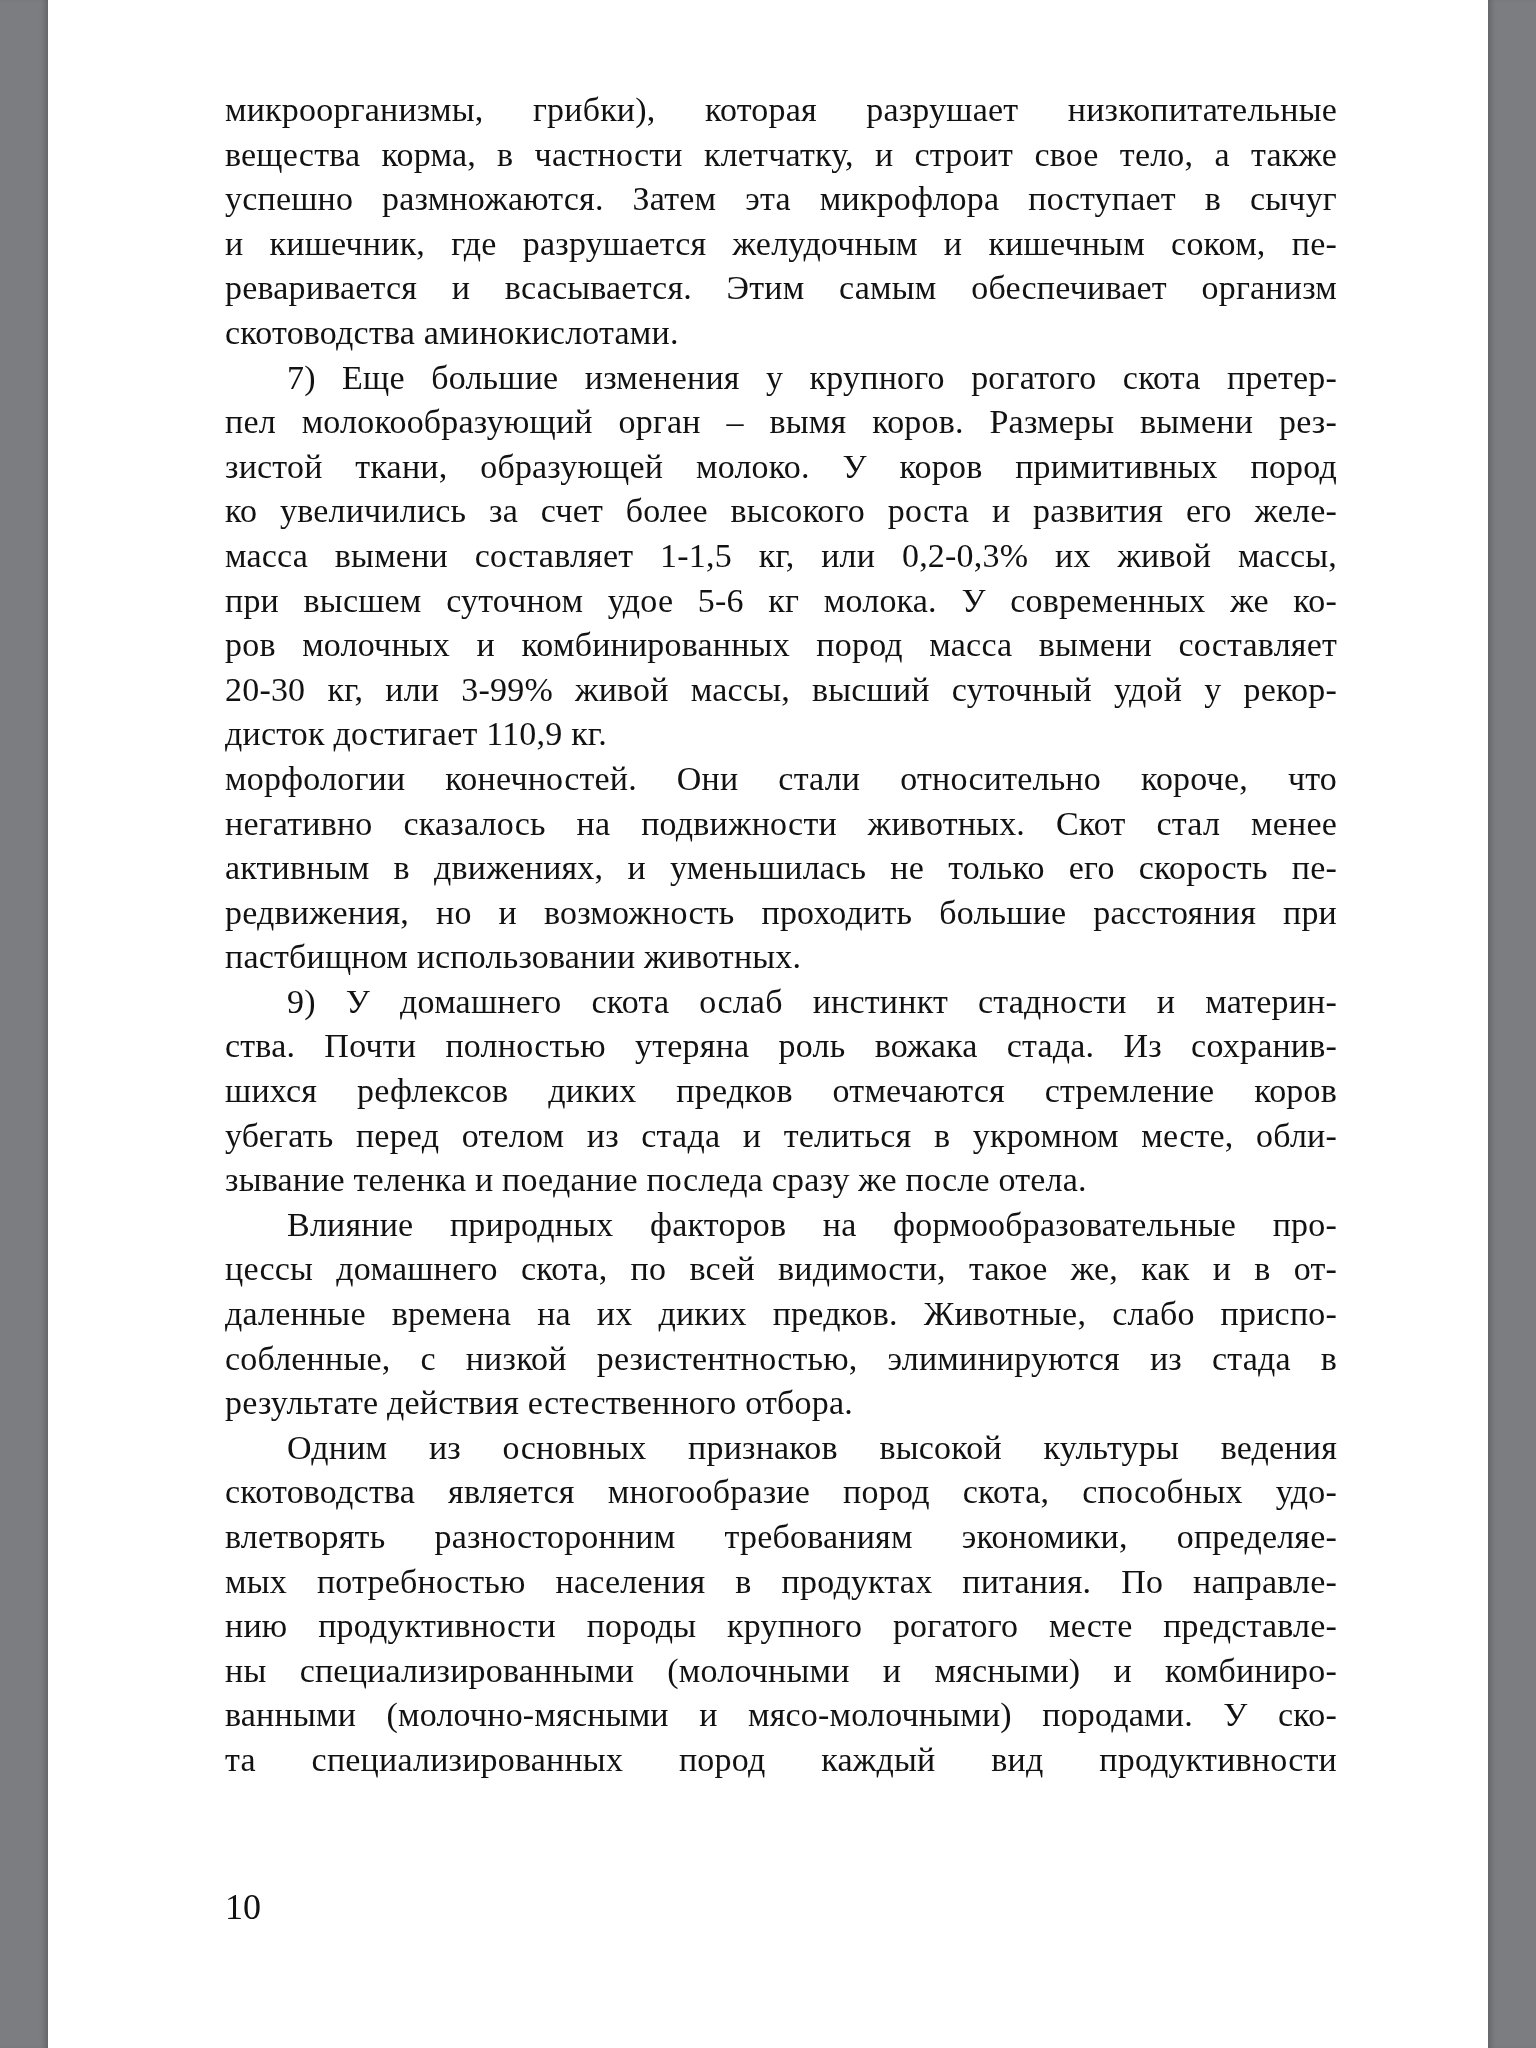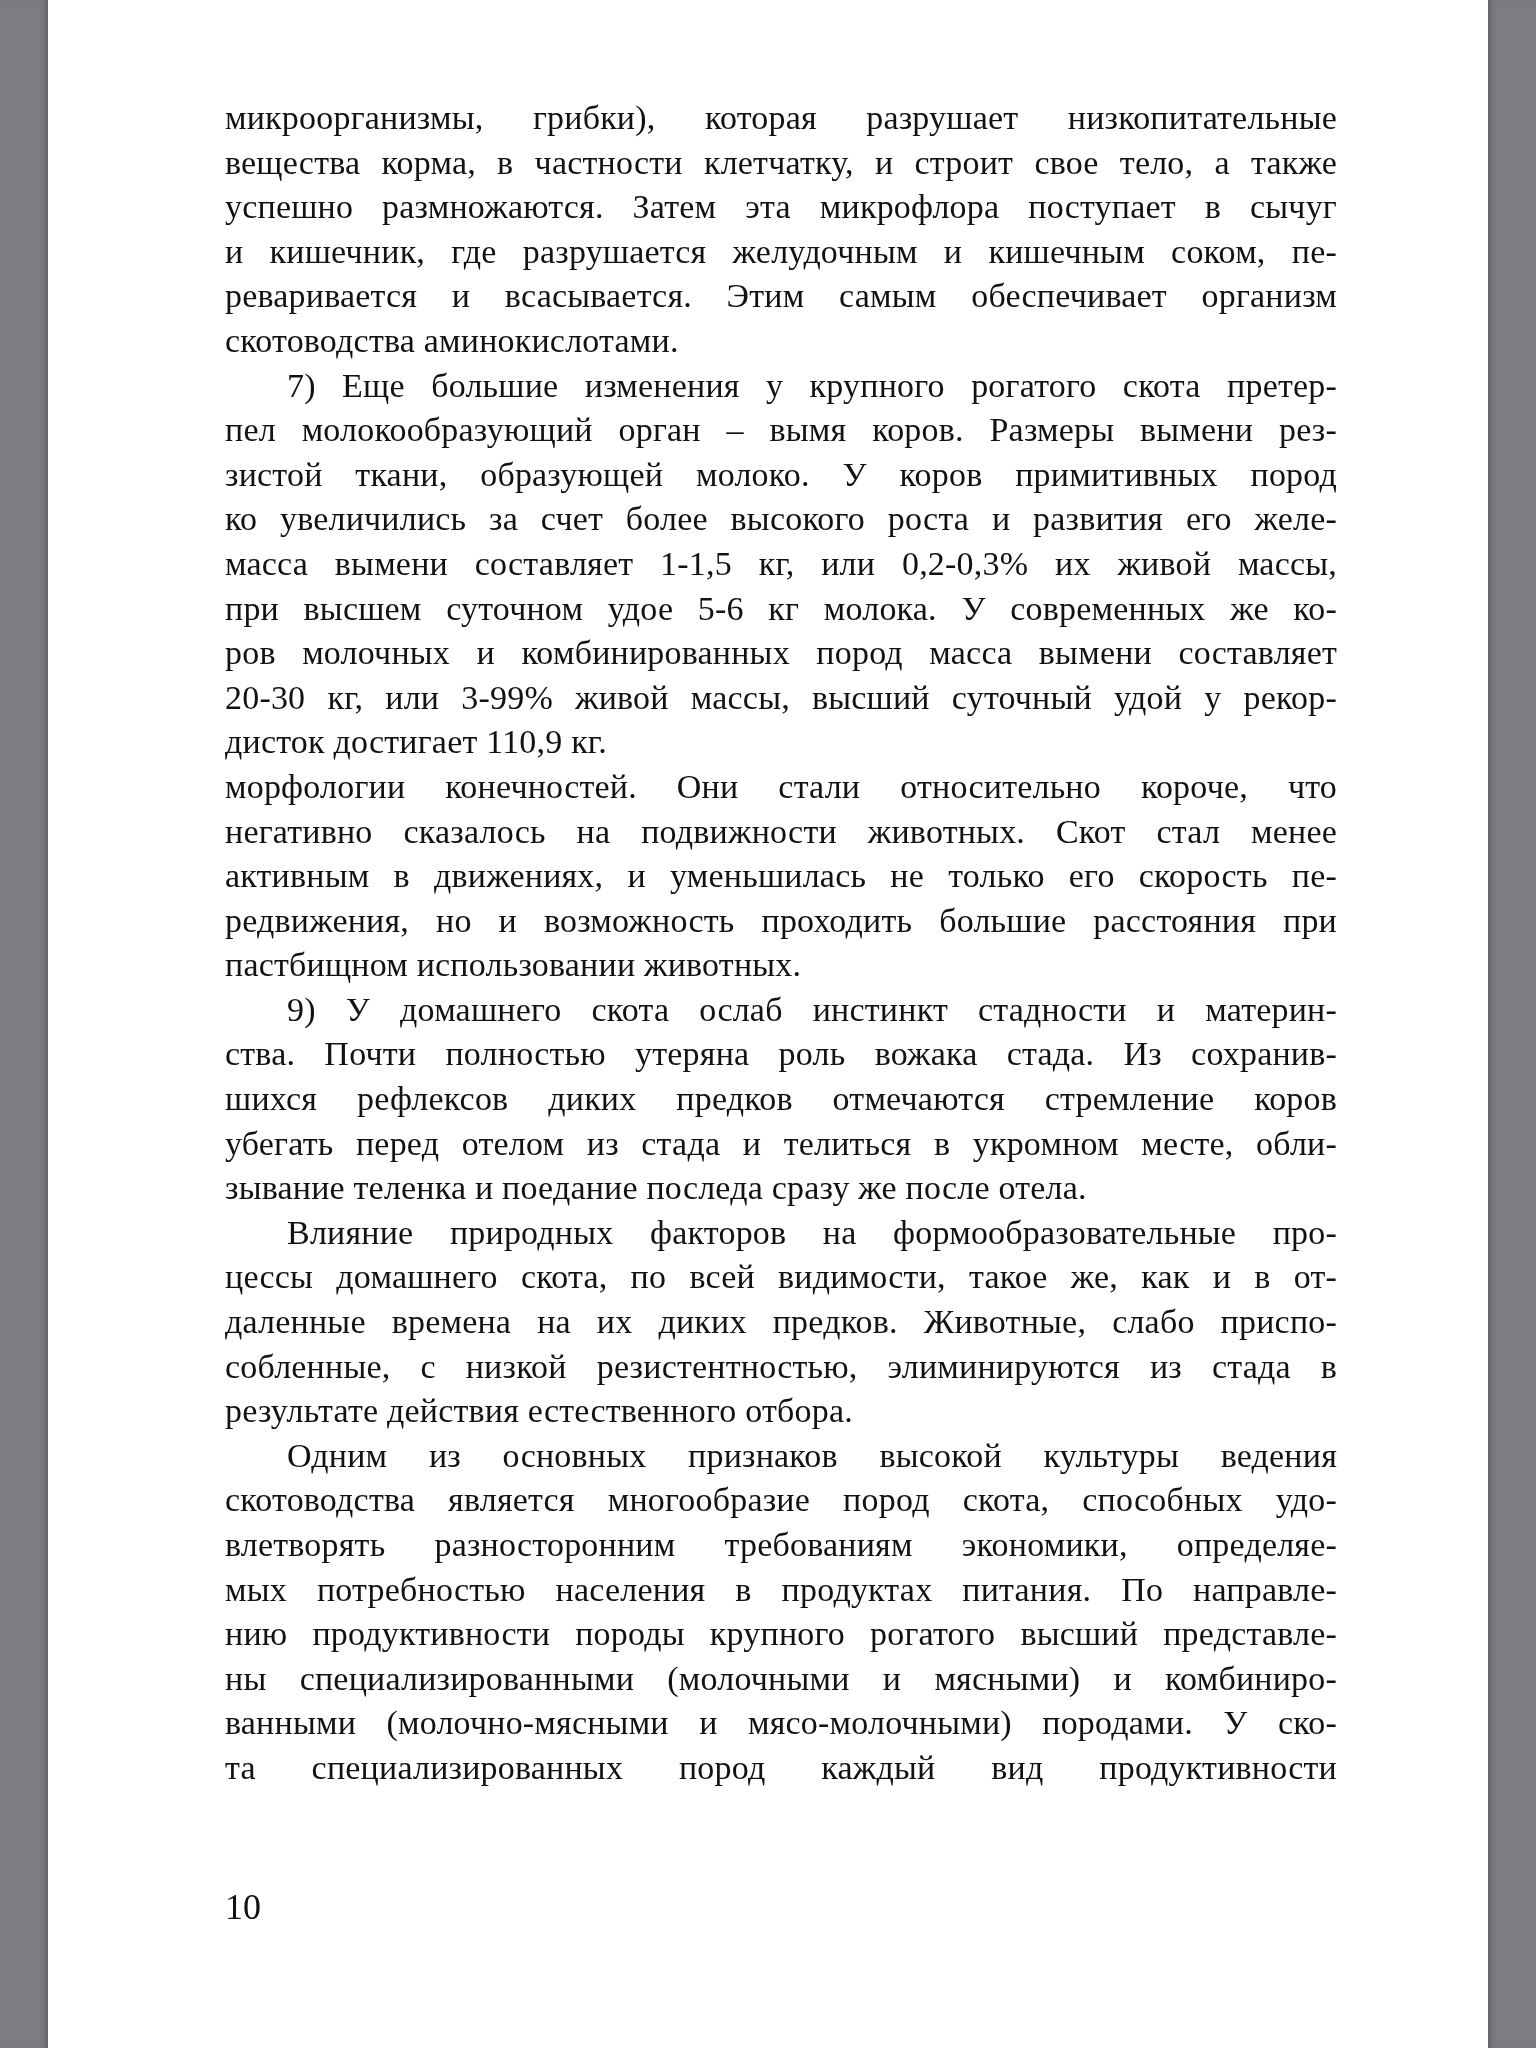--- a/index.html
+++ b/index.html
@@ -30,21 +30,21 @@
     position: absolute;
     left: 48px;
     top: 0;
     width: 1440px;
     height: 2048px;
     background: #ffffff;
   }
   .textblock {
     position: absolute;
     left: 177px;
-    top: 96px;
+    top: 88px;
     width: 1112px;
     color: #121212;
   }
   .line {
     font-size: 34px;
     line-height: 44.6px;
     text-align: justify;
     text-align-last: justify;
     white-space: normal;
     letter-spacing: 0.2px;
@@ -95,20 +95,20 @@
         <div class="line lastline">зывание теленка и поедание последа сразу же после отела.</div>
         <div class="line indent">Влияние природных факторов на формообразовательные про-</div>
         <div class="line">цессы домашнего скота, по всей видимости, такое же, как и в от-</div>
         <div class="line">даленные времена на их диких предков. Животные, слабо приспо-</div>
         <div class="line">собленные, с низкой резистентностью, элиминируются из стада в</div>
         <div class="line lastline">результате действия естественного отбора.</div>
         <div class="line indent">Одним из основных признаков высокой культуры ведения</div>
         <div class="line">скотоводства является многообразие пород скота, способных удо-</div>
         <div class="line">влетворять разносторонним требованиям экономики, определяе-</div>
         <div class="line">мых потребностью населения в продуктах питания. По направле-</div>
-        <div class="line">нию продуктивности породы крупного рогатого высший представле-</div>
+        <div class="line">нию продуктивности породы крупного рогатого месте представле-</div>
         <div class="line">ны специализированными (молочными и мясными) и комбиниро-</div>
         <div class="line">ванными (молочно-мясными и мясо-молочными) породами. У ско-</div>
         <div class="line">та специализированных пород каждый вид продуктивности</div>
       </div>
     <div class="pagenum" style="color: rgb(18, 18, 18);">10</div>
   </div>
 </div>
 
 </body></html>

